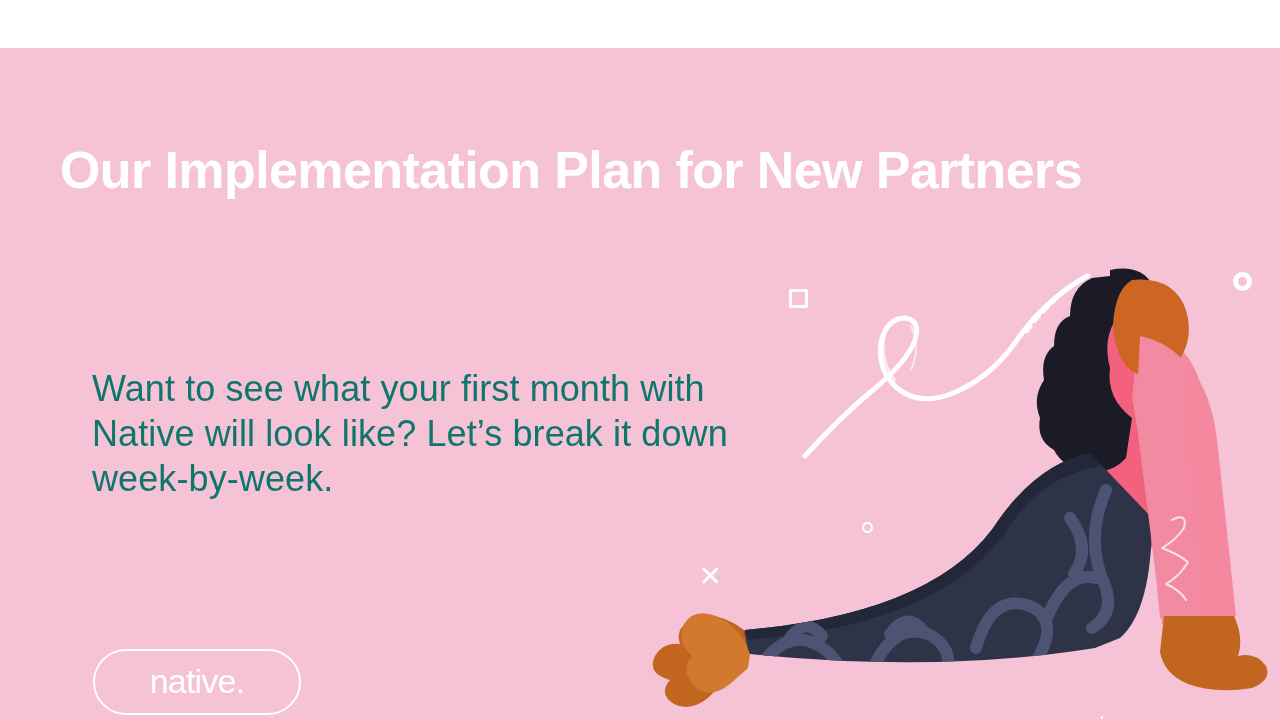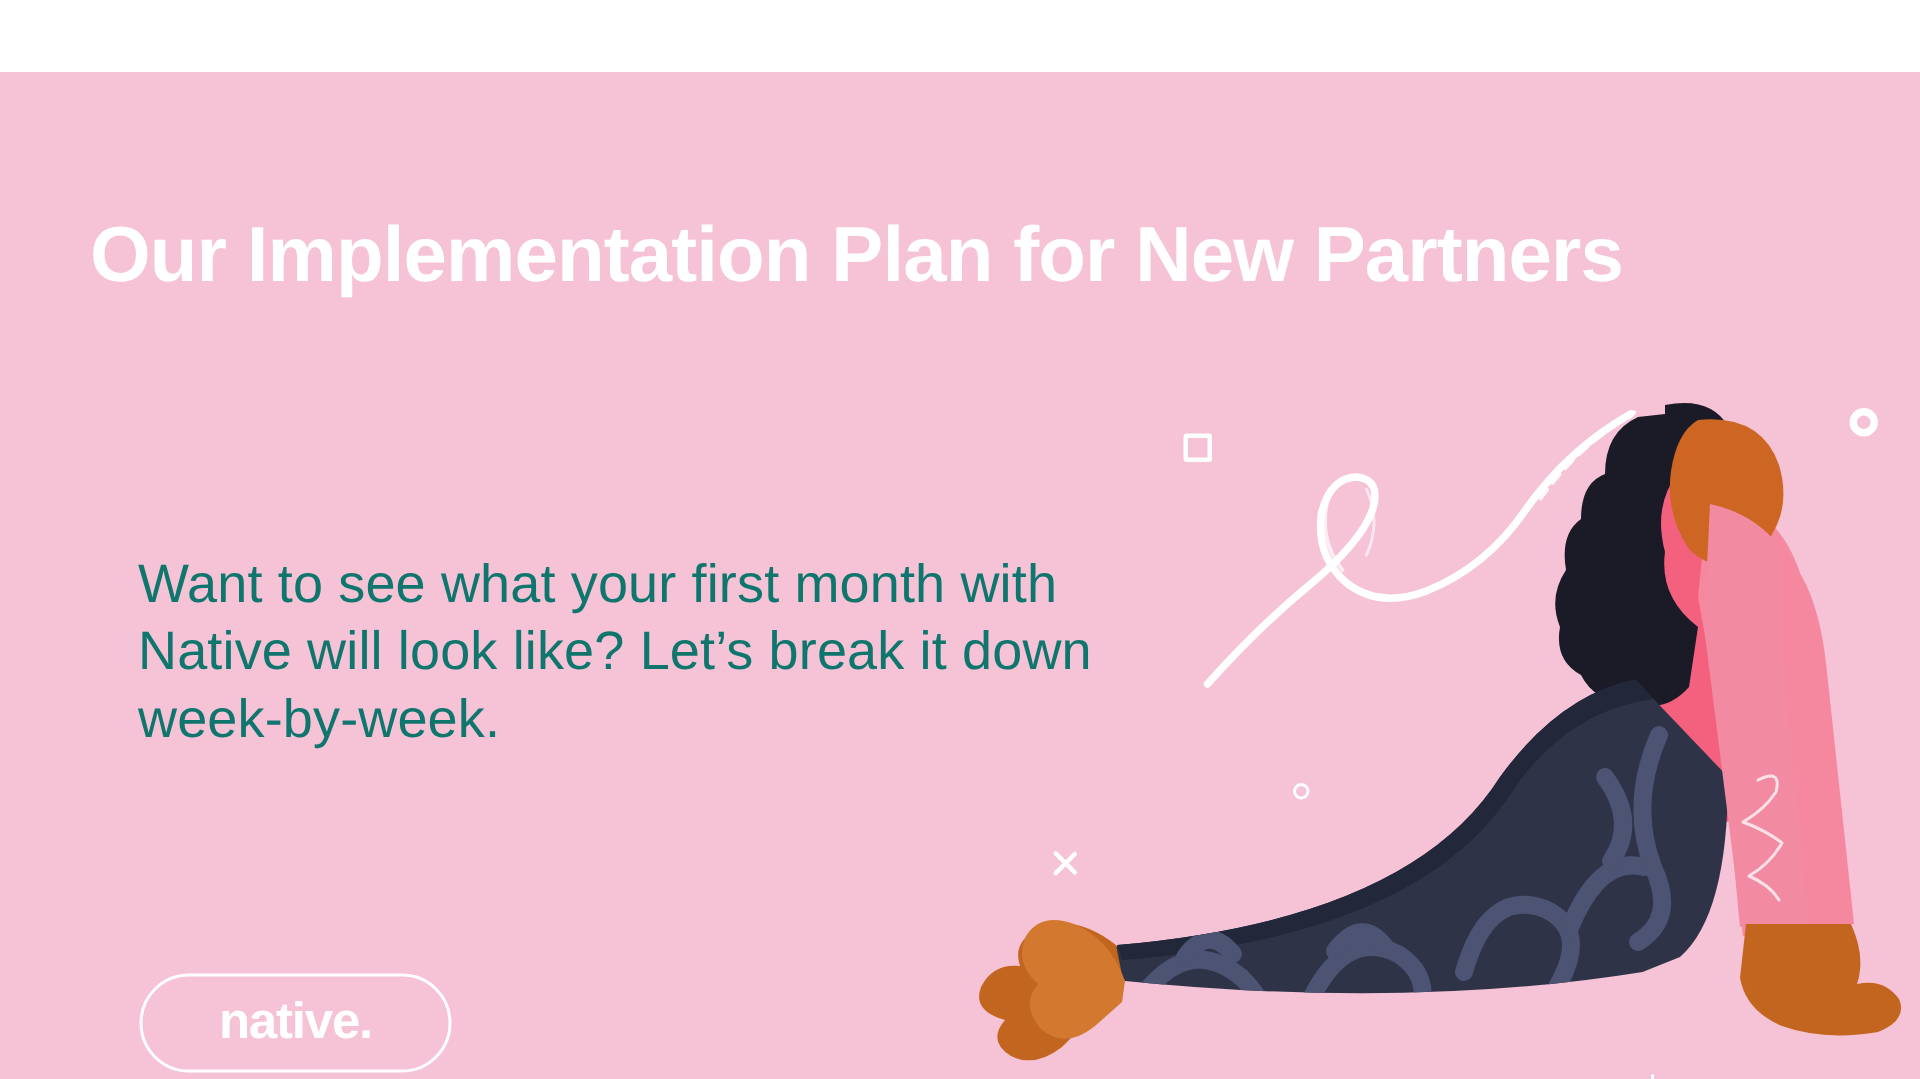--- a/index.html
+++ b/index.html
@@ -59,21 +59,21 @@
     border-radius: 34px;
     box-sizing: border-box;
     display: flex;
     align-items: center;
     justify-content: center;
   }
   .logo-text {
     color: #ffffff;
     font-family: "Liberation Sans", sans-serif;
     font-size: 34px;
-    font-weight: 700;
+    font-weight: 400;
     letter-spacing: -0.8px;
     line-height: 1;
     padding-bottom: 3px;
   }
 
   
   .illustration {
     position: absolute;
     left: 640px;
     top: 170px;

